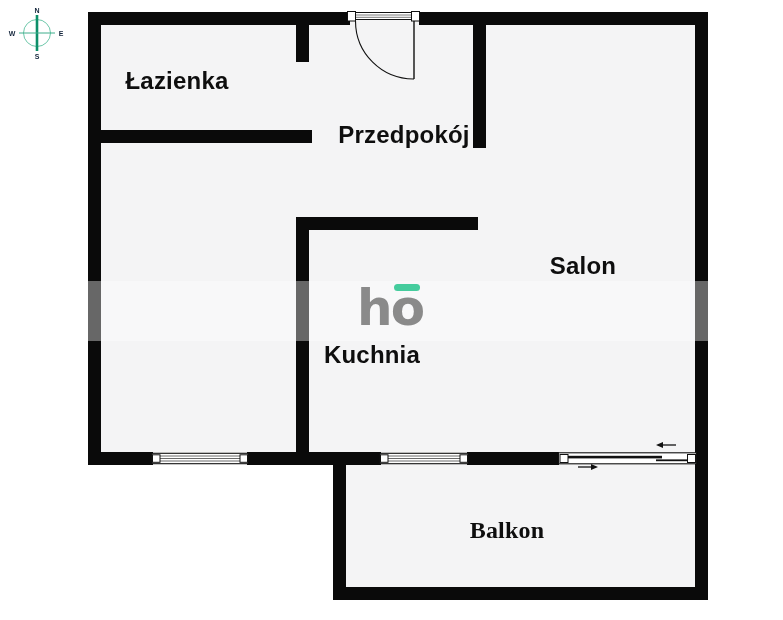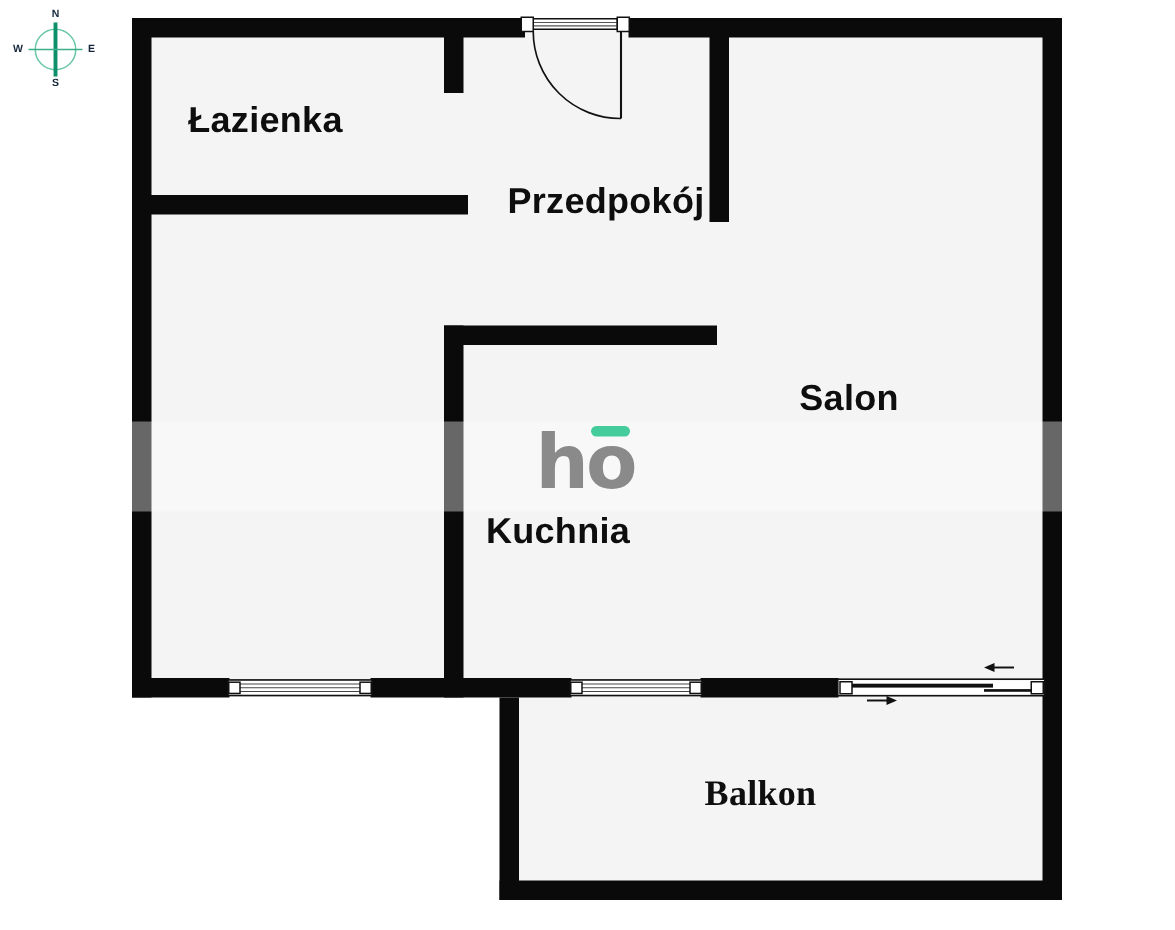--- a/index.html
+++ b/index.html
@@ -123,21 +123,21 @@
     <span>h</span>
     <span class="o-wrap">
       <span>o</span>
       <i class="bar"></i>
     </span>
   </div>
 
   <div class="room-label" style="left:177px;top:81px;">Łazienka</div>
   <div class="room-label" style="left:390px;top:135px;margin-left:14px;">Przedpokój</div>
   <div class="room-label" style="left:372px;top:355px;">Kuchnia</div>
-  <div class="room-label" style="left:566px;top:266px;">Salon</div>
+  <div class="room-label" style="left:583px;top:266px;">Salon</div>
   <div class="room-label" style="left:507px;top:530px;font-family:Liberation Serif, serif;">Balkon</div>
 
   <div class="cdir" style="left:37px;top:10px;">N</div>
   <div class="cdir" style="left:37px;top:56px;">S</div>
   <div class="cdir" style="left:12px;top:33px;">W</div>
   <div class="cdir" style="left:61px;top:33px;">E</div>
 
 </div>
 
 </body></html>

